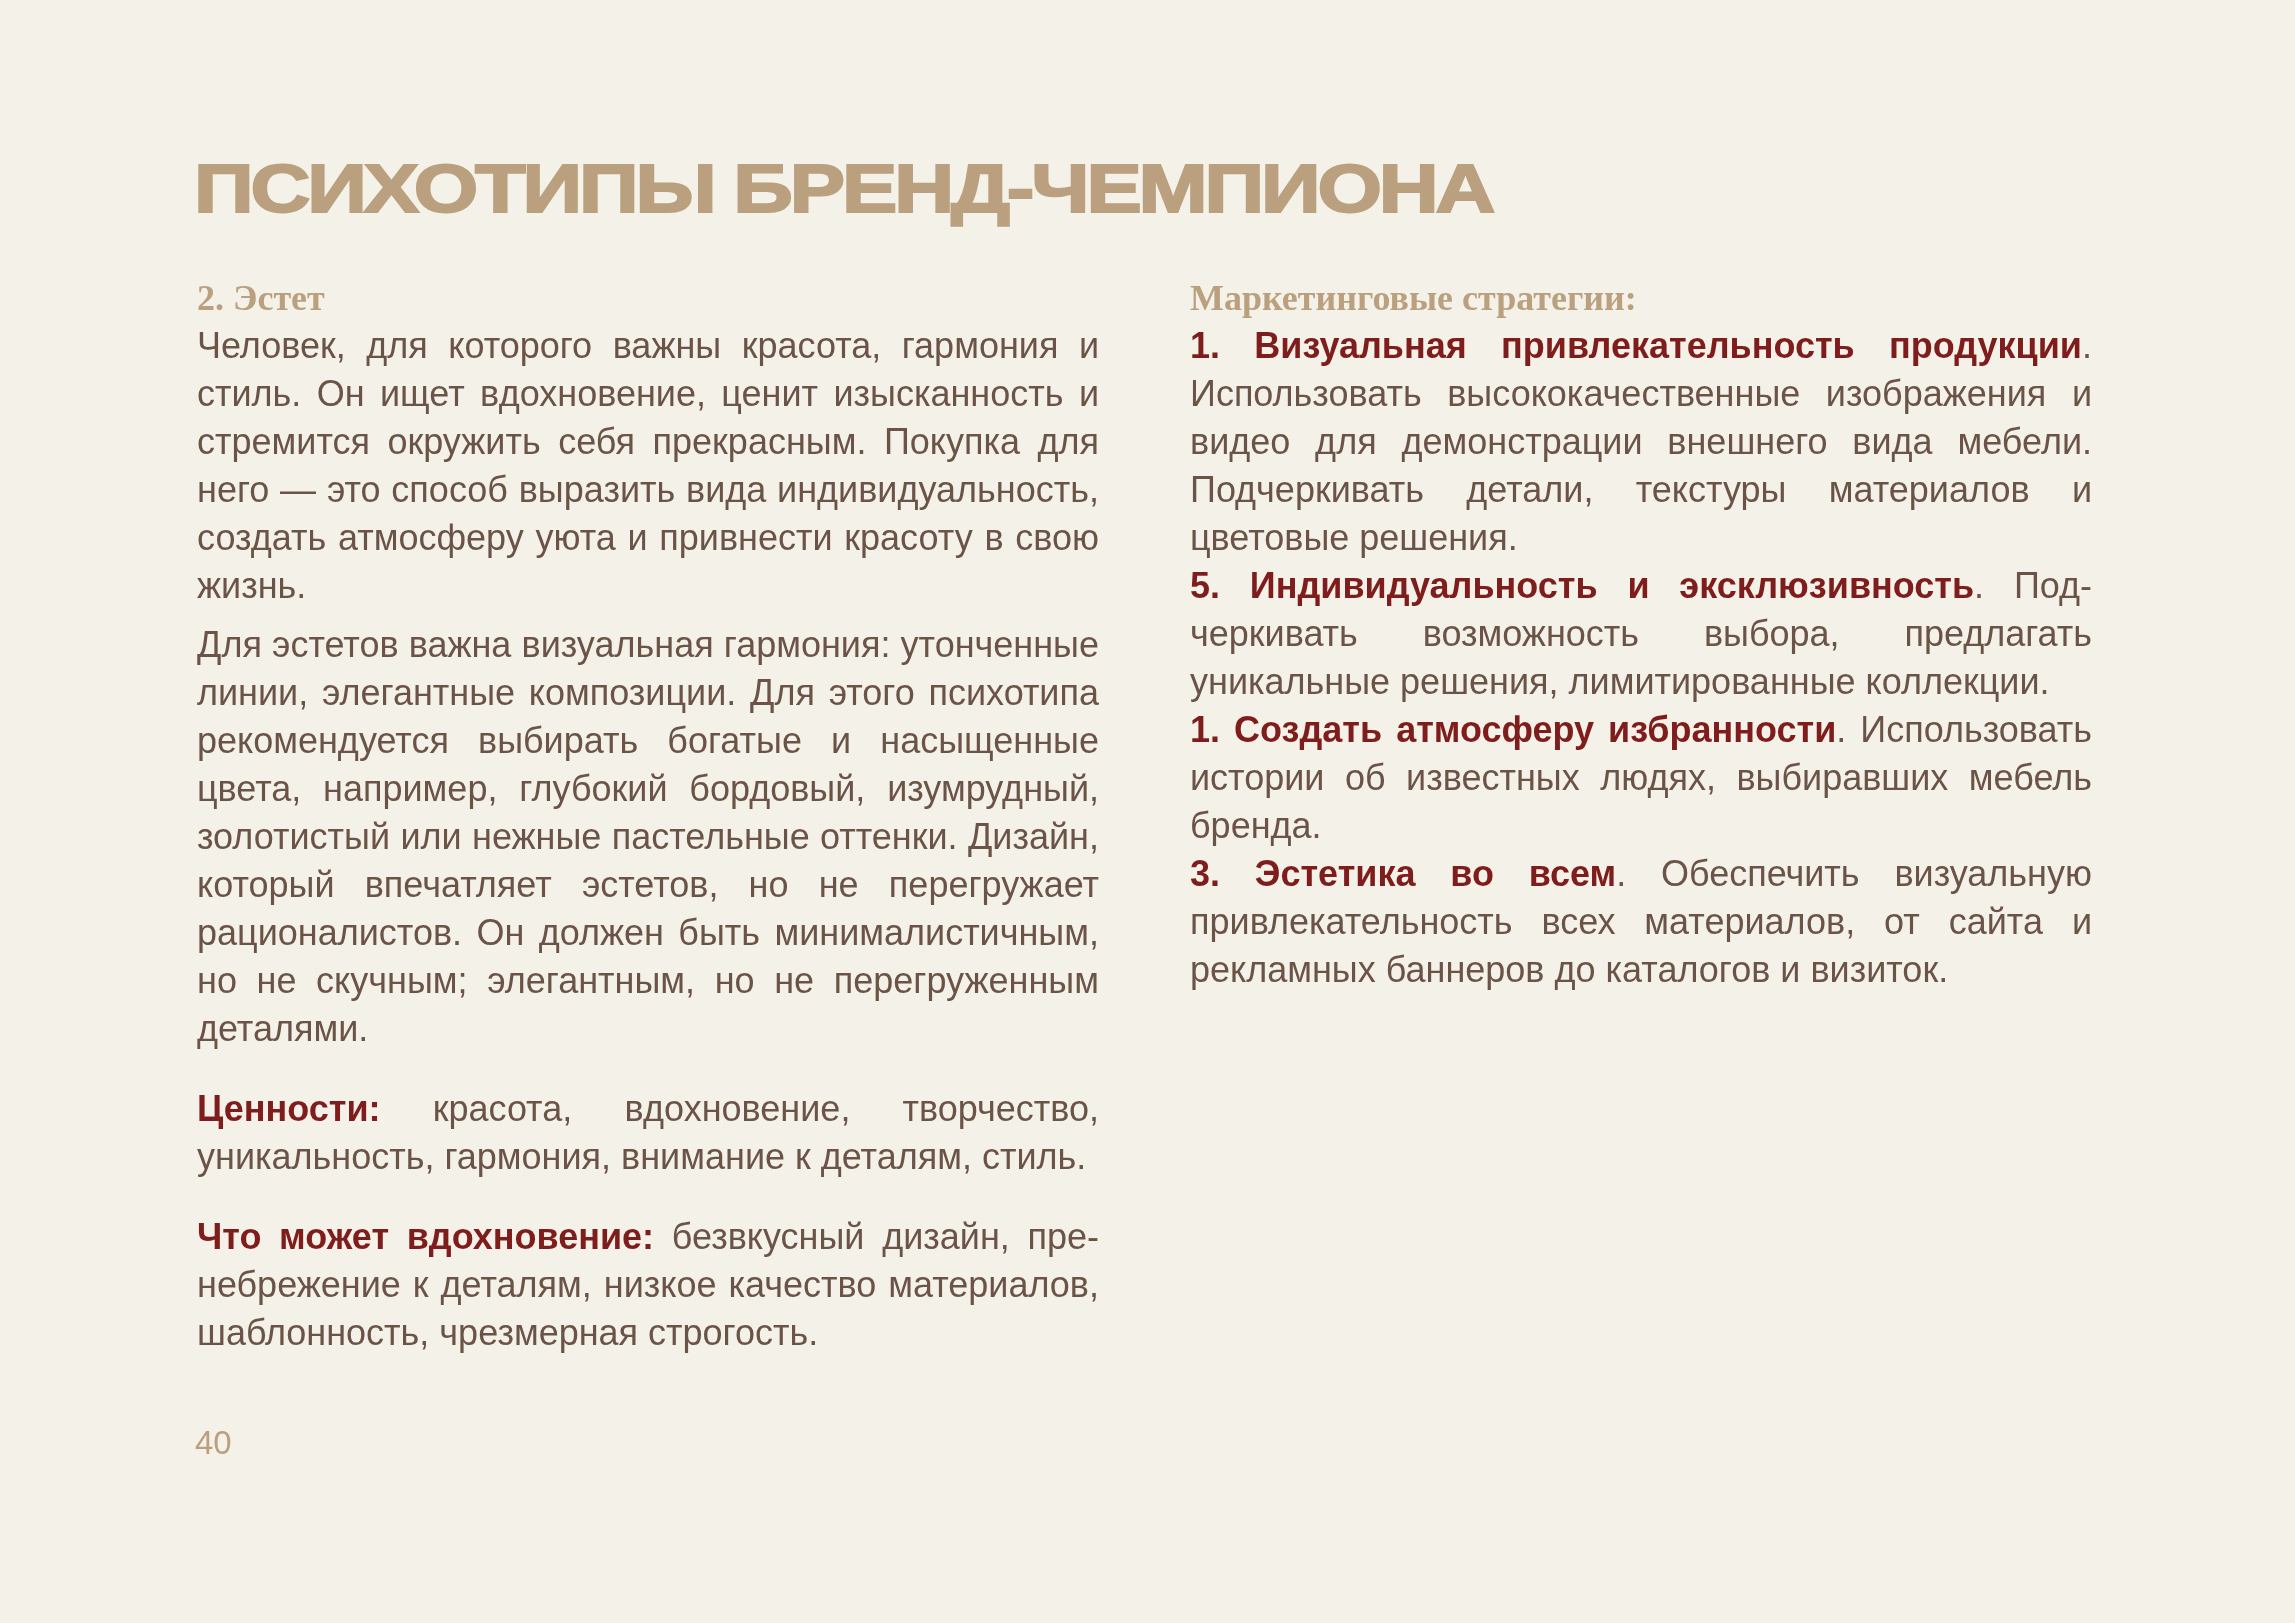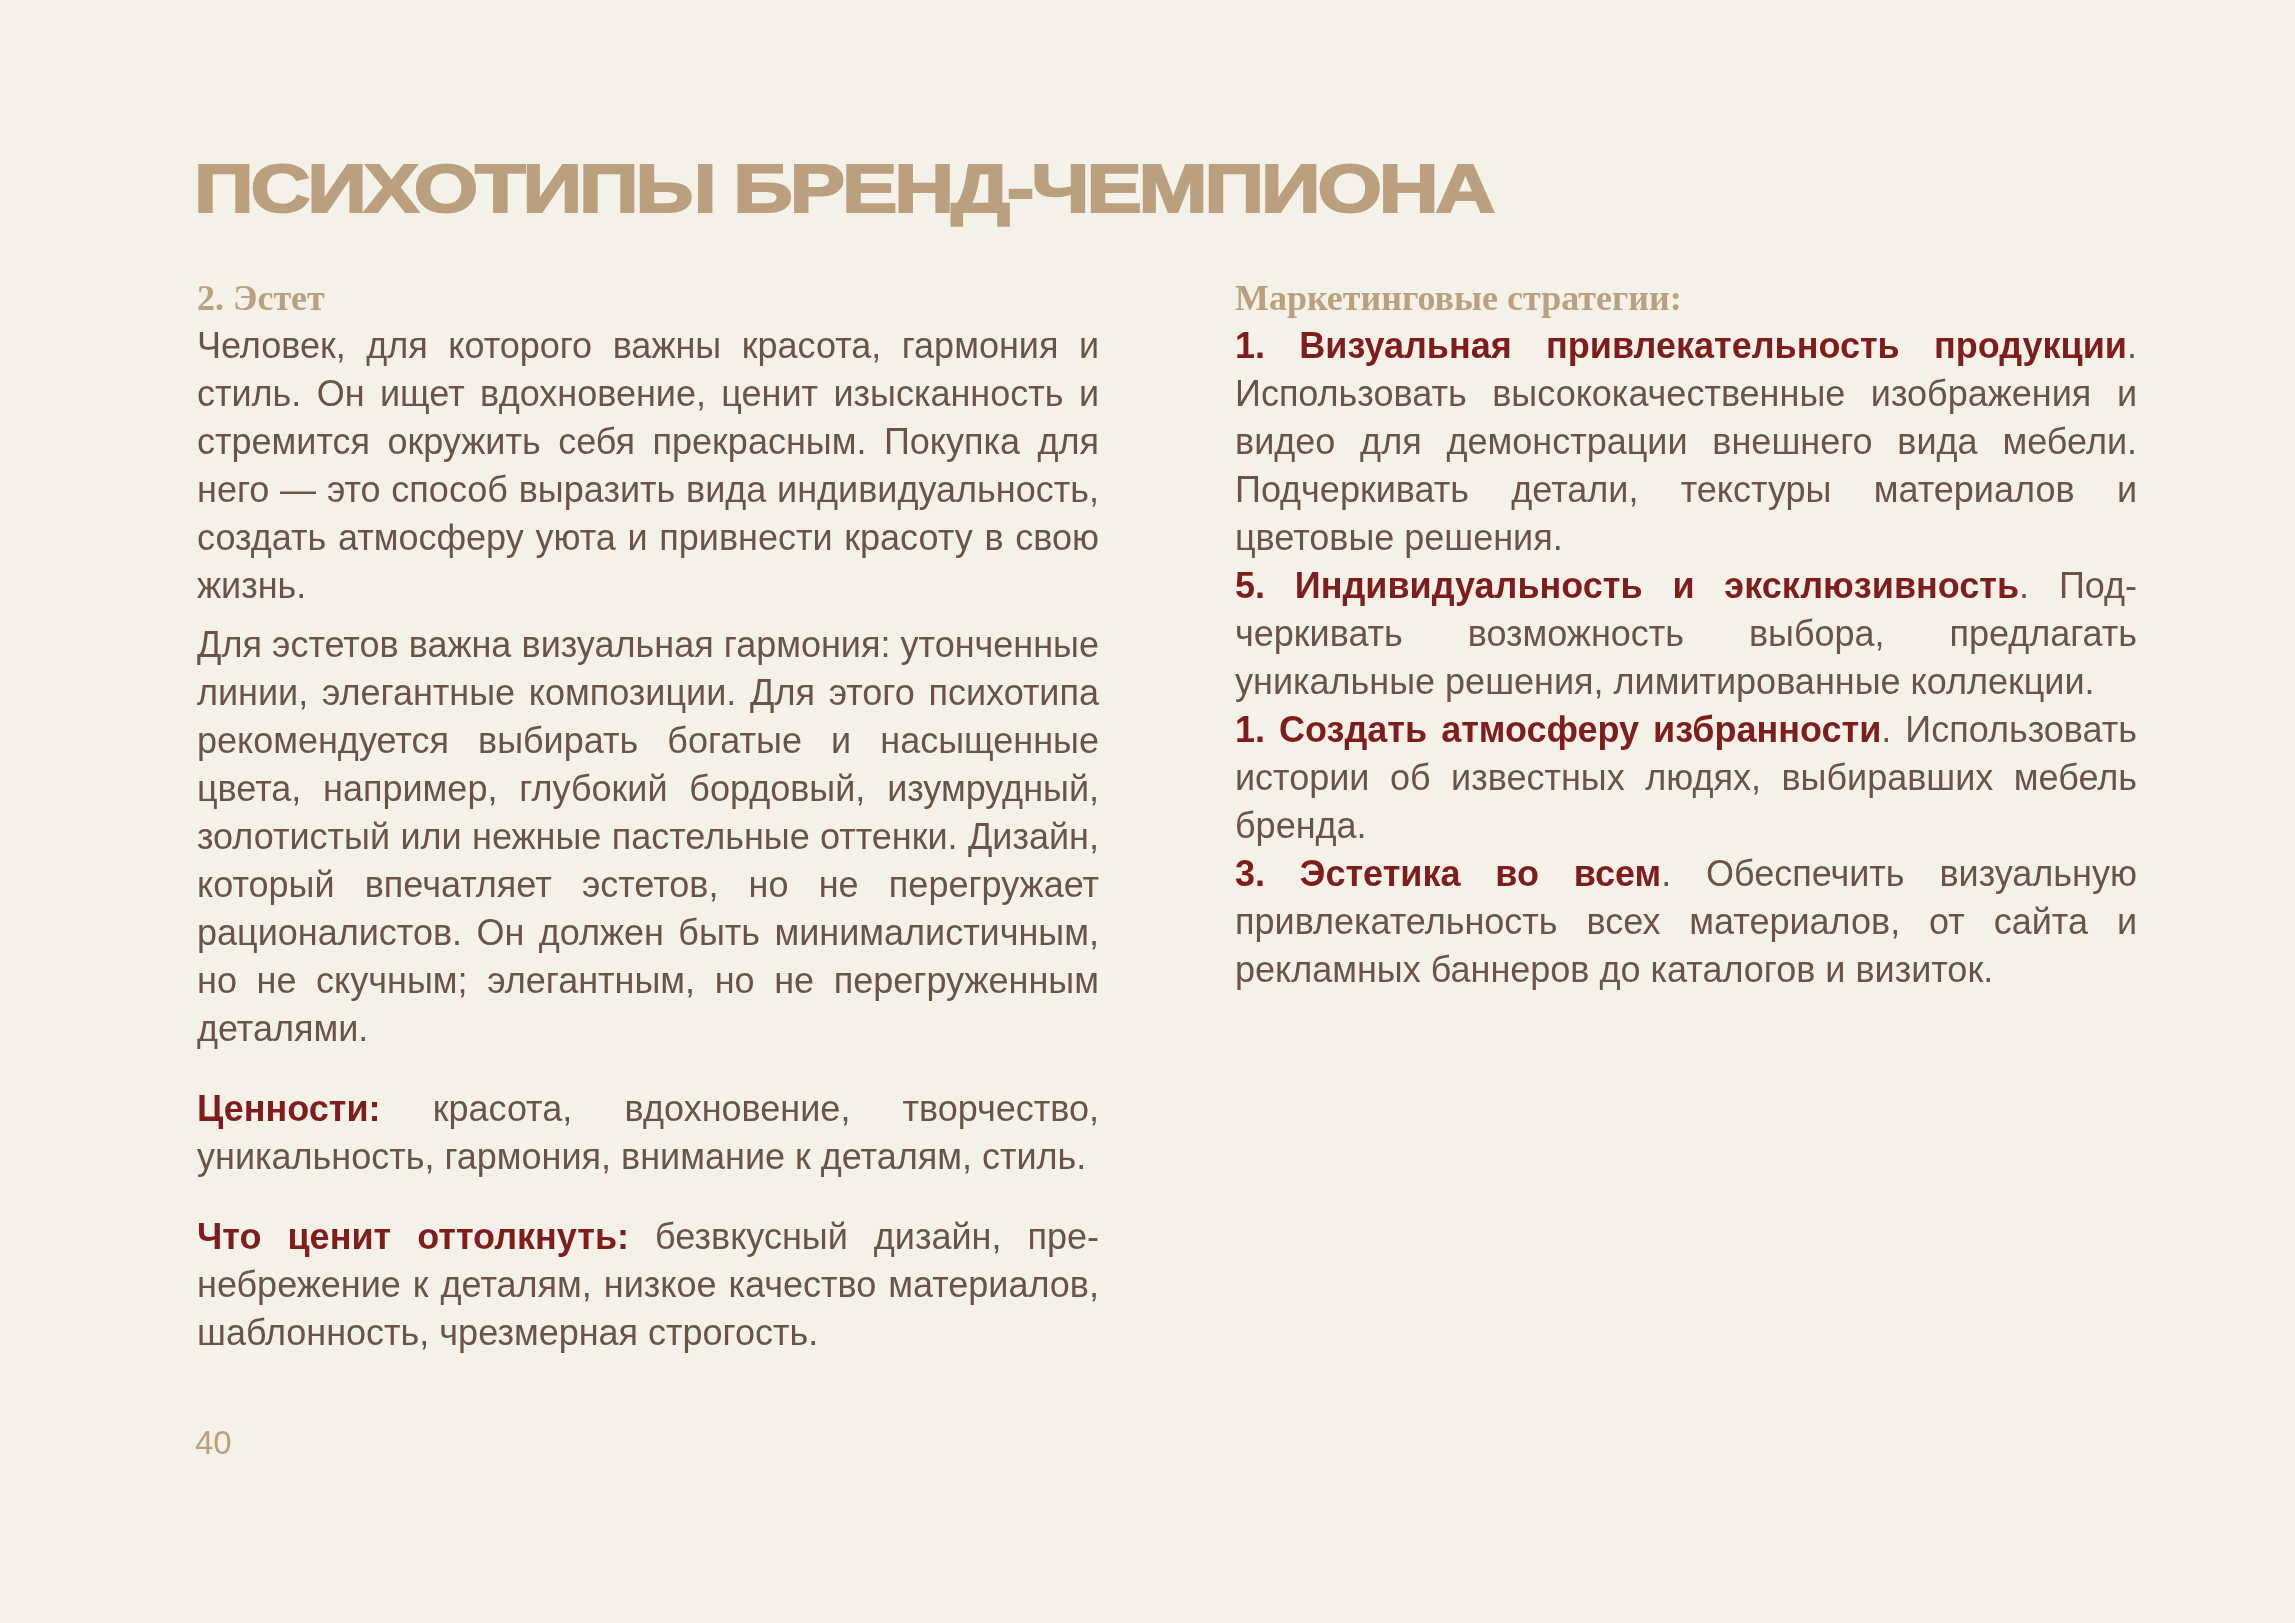--- a/index.html
+++ b/index.html
@@ -34,21 +34,21 @@
     .col {
       position: absolute;
       top: 274px;
       width: 902px;
       font-size: 36px;
       line-height: 48px;
       text-align: justify;
       hyphens: manual;
     }
     .col-left { left: 197px; }
-    .col-right { left: 1235px; }
+    .col-right { left: 1190px; }
     .subhead {
       color: #bba07f;
       font-weight: bold;
       margin: 0;
       line-height: 48px;
       font-family: Liberation Serif, serif;
     }
     p {
       margin: 0;
     }
@@ -73,21 +73,21 @@
 </head>
 <body>
 
 <h1 class="title">ПСИХОТИПЫ БРЕНД-ЧЕМПИОНА</h1>
 
 <div class="col col-left">
   <div class="subhead">2. Эстет</div>
   <p>Человек, для которого важны красота, гармония и стиль. Он ищет вдохновение, ценит изыскан­ность и стремится окружить себя прекрасным. Покупка для него — это способ выразить вида индивидуальность, создать атмосферу уюта и при­внести красоту в свою жизнь.</p>
   <p class="gap">Для эстетов важна визуальная гармония: утон­ченные линии, элегантные композиции. Для этого психотипа рекомендуется выбирать бога­тые и насыщенные цвета, например, глубокий бордовый, изумрудный, золотистый или нежные пастельные оттенки. Дизайн, который впечатля­ет эстетов, но не перегружает рационалистов. Он должен быть минималистичным, но не скучным; элегантным, но не перегруженным деталями.</p>
   <p class="gap-lg"><b>Ценности:</b><span> красота, вдохновение, творчество, уникальность, гармония, внимание к деталям, стиль.</span></p>
-  <p class="gap-lg"><b>Что ценит оттолкнуть:</b><span> безвкусный дизайн, пре­небрежение к деталям, низкое качество матери­алов, шаблонность, чрезмерная строгость.</span></p>
+  <p class="gap-lg"><b>Что может вдохновение:</b><span> безвкусный дизайн, пре­небрежение к деталям, низкое качество матери­алов, шаблонность, чрезмерная строгость.</span></p>
 </div>
 
 <div class="col col-right">
   <div class="subhead">Маркетинговые стратегии:</div>
   <p><b>1. Визуальная привлекательность продукции</b><span>. Использовать высококачественные изображе­ния и видео для демонстрации внешнего вида мебели. Подчеркивать детали, текстуры мате­риалов и цветовые решения.</span></p>
   <p><b>5. Индивидуальность и эксклюзивность</b><span>. Под­черкивать возможность выбора, предлагать уникальные решения, лимитированные коллек­ции.</span></p>
   <p><b>1. Создать атмосферу избранности</b><span>. Исполь­зо­вать истории об известных людях, выбиравших мебель бренда.</span></p>
   <p><b>3. Эстетика во всем</b><span>. Обеспечить визуальную привлекательность всех материалов, от сайта и рекламных баннеров до каталогов и визиток.</span></p>
 </div>
 

